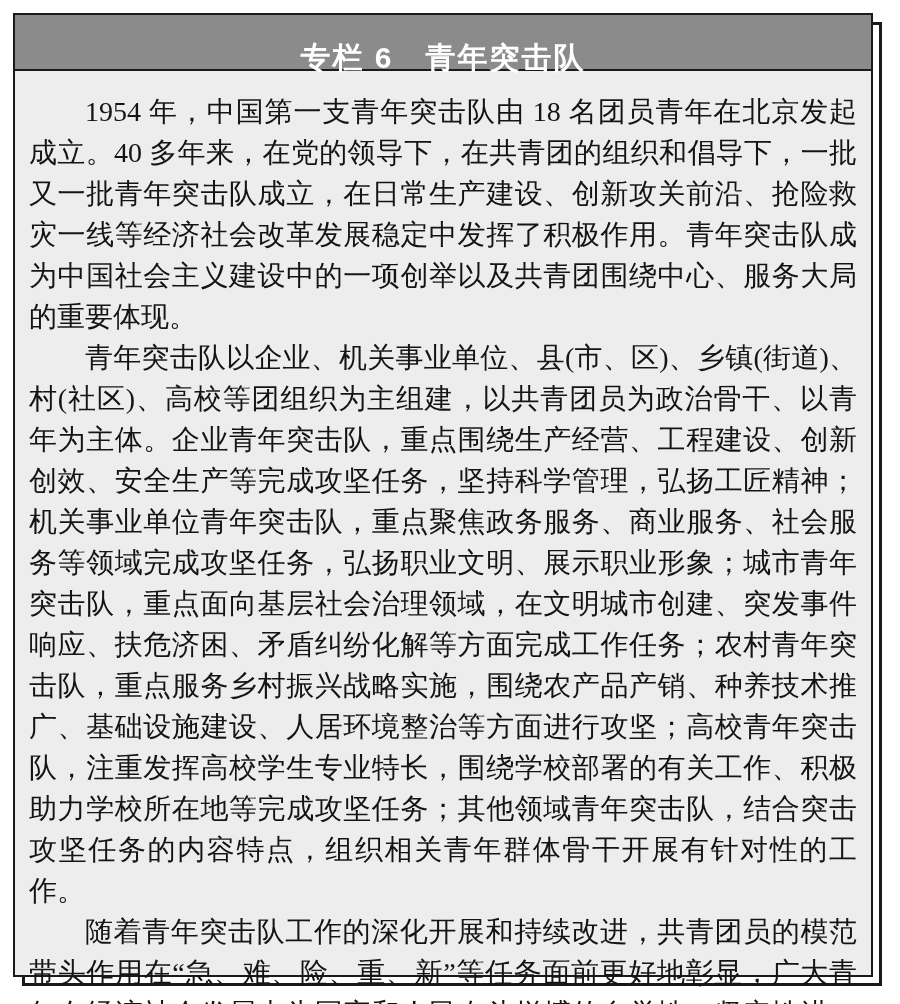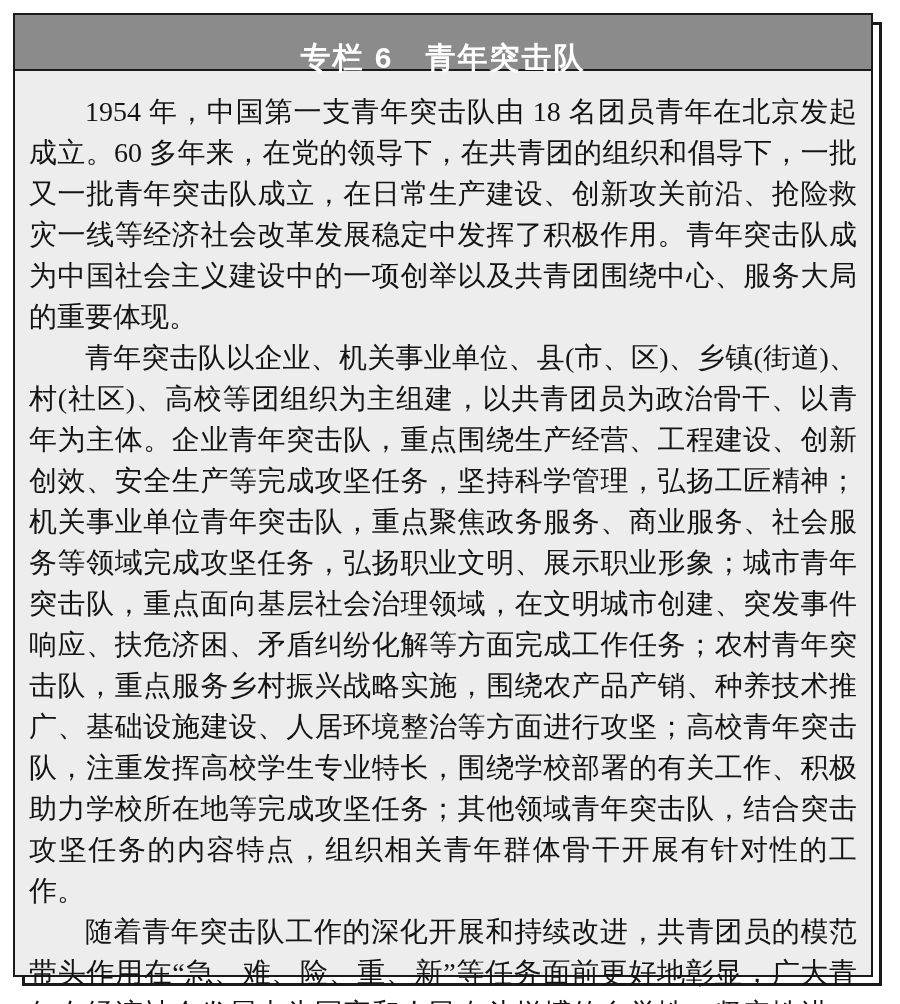--- a/index.html
+++ b/index.html
@@ -56,17 +56,17 @@
   }
 </style>
 </head>
 <body>
 
 <div class="panel">
   <div class="panel-header">
     <div class="panel-title">专栏 6　青年突击队</div>
   </div>
   <div class="panel-body">
-    <p>1954 年，中国第一支青年突击队由 18 名团员青年在北京发起成立。60 多年来，在党的领导下，在共青团的组织和倡导下，一批又一批青年突击队成立，在日常生产建设、创新攻关前沿、抢险救灾一线等经济社会改革发展稳定中发挥了积极作用。青年突击队成为中国社会主义建设中的一项创举以及共青团围绕中心、服务大局的重要体现。</p>
+    <p>1954 年，中国第一支青年突击队由 18 名团员青年在北京发起成立。40 多年来，在党的领导下，在共青团的组织和倡导下，一批又一批青年突击队成立，在日常生产建设、创新攻关前沿、抢险救灾一线等经济社会改革发展稳定中发挥了积极作用。青年突击队成为中国社会主义建设中的一项创举以及共青团围绕中心、服务大局的重要体现。</p>
     <p>青年突击队以企业、机关事业单位、县(市、区)、乡镇(街道)、村(社区)、高校等团组织为主组建，以共青团员为政治骨干、以青年为主体。企业青年突击队，重点围绕生产经营、工程建设、创新创效、安全生产等完成攻坚任务，坚持科学管理，弘扬工匠精神；机关事业单位青年突击队，重点聚焦政务服务、商业服务、社会服务等领域完成攻坚任务，弘扬职业文明、展示职业形象；城市青年突击队，重点面向基层社会治理领域，在文明城市创建、突发事件响应、扶危济困、矛盾纠纷化解等方面完成工作任务；农村青年突击队，重点服务乡村振兴战略实施，围绕农产品产销、种养技术推广、基础设施建设、人居环境整治等方面进行攻坚；高校青年突击队，注重发挥高校学生专业特长，围绕学校部署的有关工作、积极助力学校所在地等完成攻坚任务；其他领域青年突击队，结合突击攻坚任务的内容特点，组织相关青年群体骨干开展有针对性的工作。</p>
     <p>随着青年突击队工作的深化开展和持续改进，共青团员的模范带头作用在“急、难、险、重、新”等任务面前更好地彰显，广大青年在经济社会发展中为国家和人民奋斗拼搏的自觉性、坚定性进一步提升。</p>
   </div>
 </div>
 
 </body></html>

